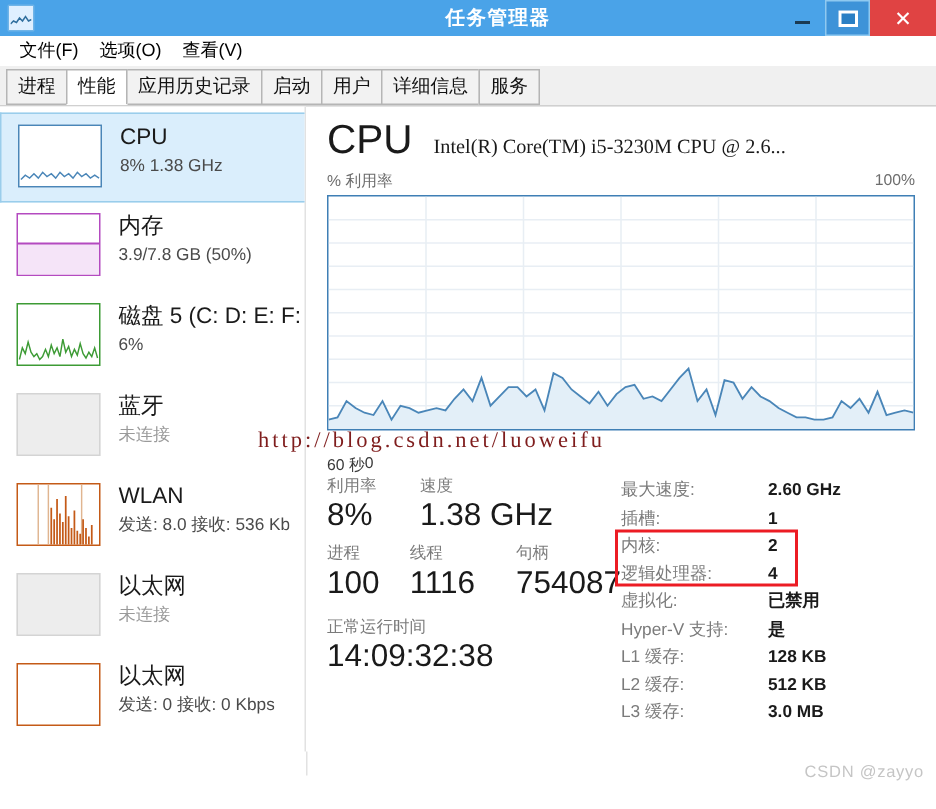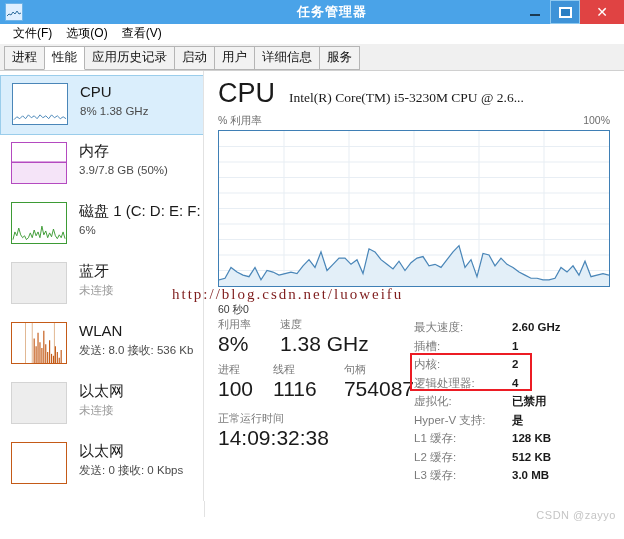--- a/index.html
+++ b/index.html
@@ -379,21 +379,21 @@
       </div>
     </div>
 
     <div class="side-item">
       <div class="thumb" style="border:1px solid #3d9b35;">
         <svg viewBox="0 0 56 42" preserveAspectRatio="none">
           <polyline points="1,38 3,30 5,34 7,26 9,33 11,36 13,34 15,38 17,36 19,31 21,36 23,28 25,34 27,30 29,36 31,24 33,33 35,29 37,36 39,31 41,35 43,27 45,34 47,37 49,33 51,36 53,30 55,37" fill="none" stroke="#3d9b35" stroke-width="1"></polyline>
         </svg>
       </div>
       <div class="side-text">
-        <div class="side-title">磁盘 1 (C: D: E: F:</div>
+        <div class="side-title">磁盘 5 (C: D: E: F:</div>
         <div class="side-sub">6%</div>
       </div>
     </div>
 
     <div class="side-item">
       <div class="thumb" style="border:1px solid #d4d4d4;background:#ededed;"></div>
       <div class="side-text">
         <div class="side-title">蓝牙</div>
         <div class="side-sub dim">未连接</div>
       </div>

